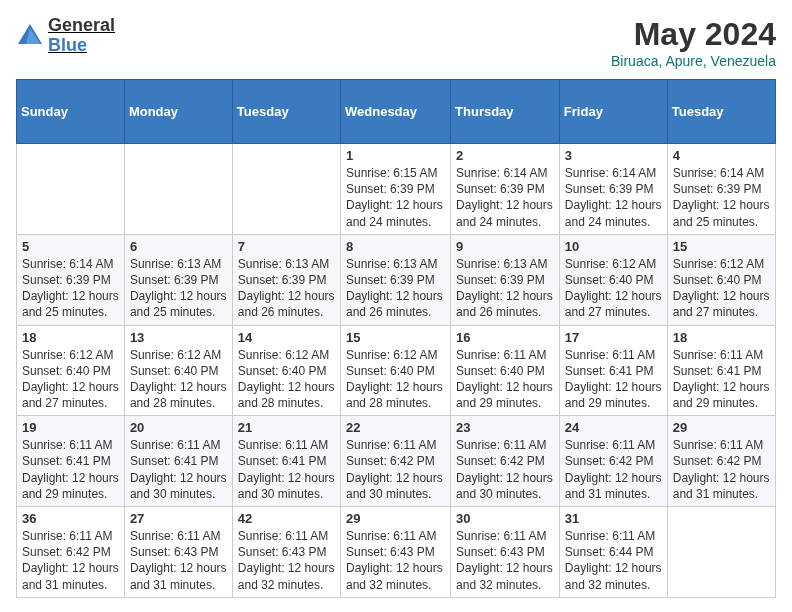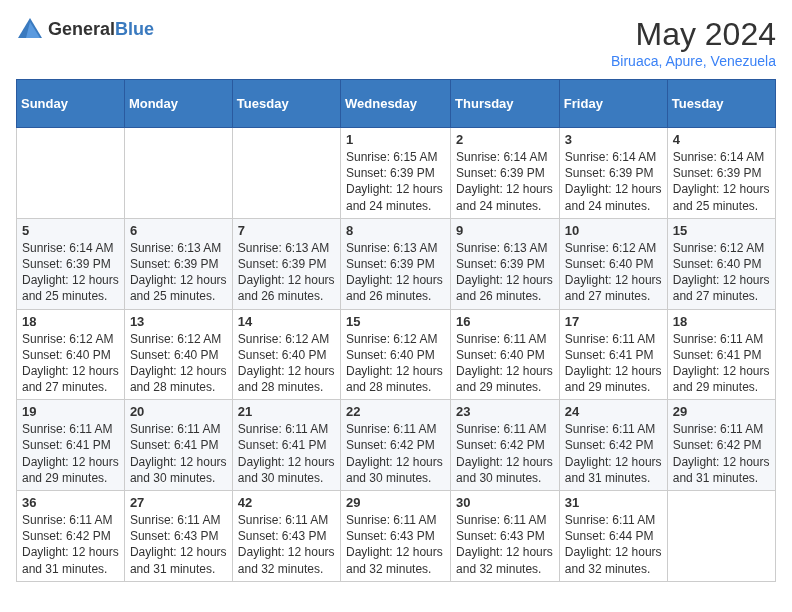--- a/index.html
+++ b/index.html
@@ -15,22 +15,23 @@
       justify-content: space-between;
       align-items: flex-start;
       margin-bottom: 10px;
     }
     .logo {
       display: flex;
       align-items: center;
     }
     .logo-text {
       display: flex;
-      flex-direction: row;
+      flex-direction: column;
       line-height: 1.1;
+      text-decoration: underline;
     }
     .logo-general {
       font-size: 18px;
       font-weight: bold;
       color: #333;
     }
     .logo-blue {
       font-size: 18px;
       font-weight: bold;
       color: #3a7abf;
@@ -38,38 +39,38 @@
     .logo-icon {
       width: 28px;
       height: 28px;
       margin-right: 4px;
     }
     .title-block {
       text-align: right;
     }
     .month-year {
       font-size: 32px;
-      font-weight: normal;
+      font-weight: bold;
       color: #333;
     }
     .location {
       font-size: 14px;
-      color: #3b82f6;
+      color: #0f766e;
     }
     .calendar {
       width: 100%;
       border-collapse: collapse;
       border: 1px solid #ccc;
     }
     .calendar th {
       background-color: #3a7abf;
       color: #fff;
       font-size: 13px;
       font-weight: bold;
-      padding: 16px 4px;
+      padding: 24px 4px;
       text-align: left;
       border: 1px solid #2a5a9f;
     }
     .calendar td {
       vertical-align: top;
       border: 1px solid #ccc;
       padding: 4px 5px;
       width: 113px;
       min-height: 80px;
       background: #fff;

